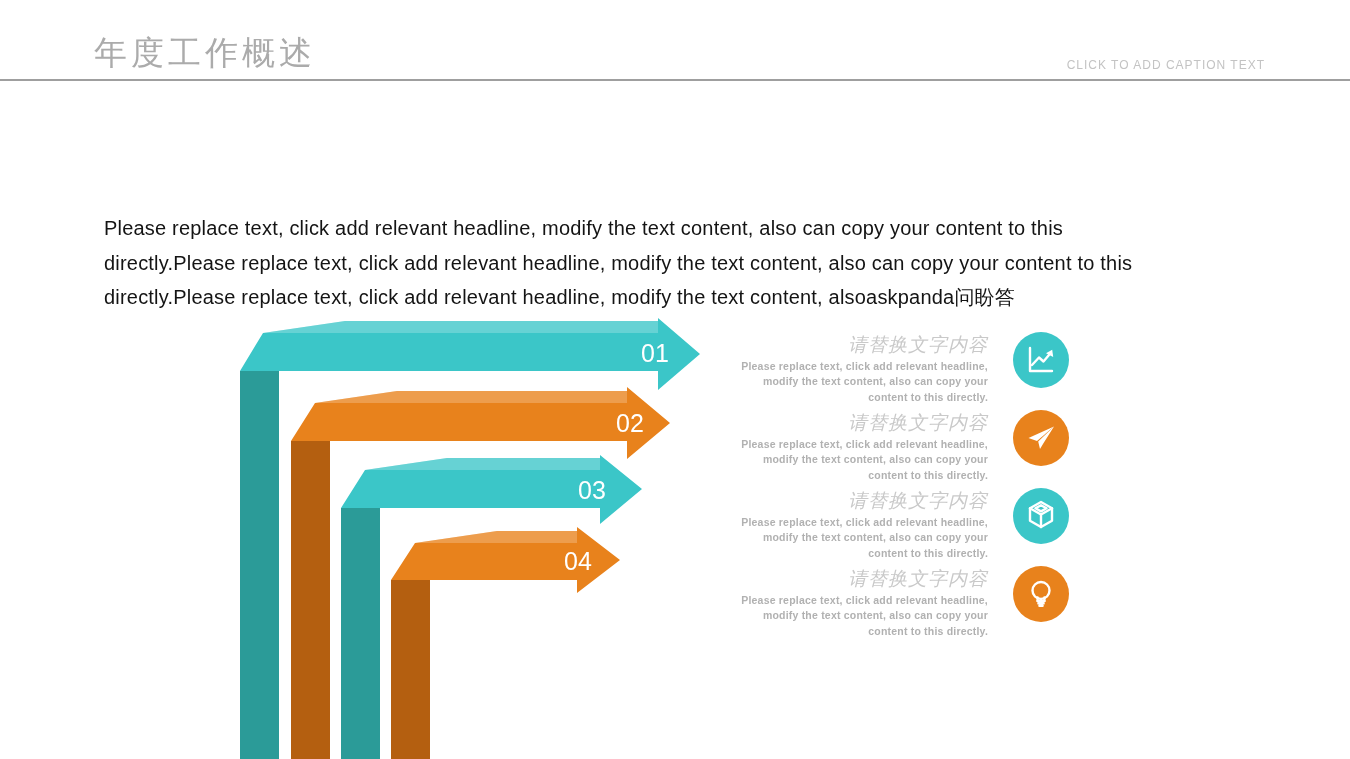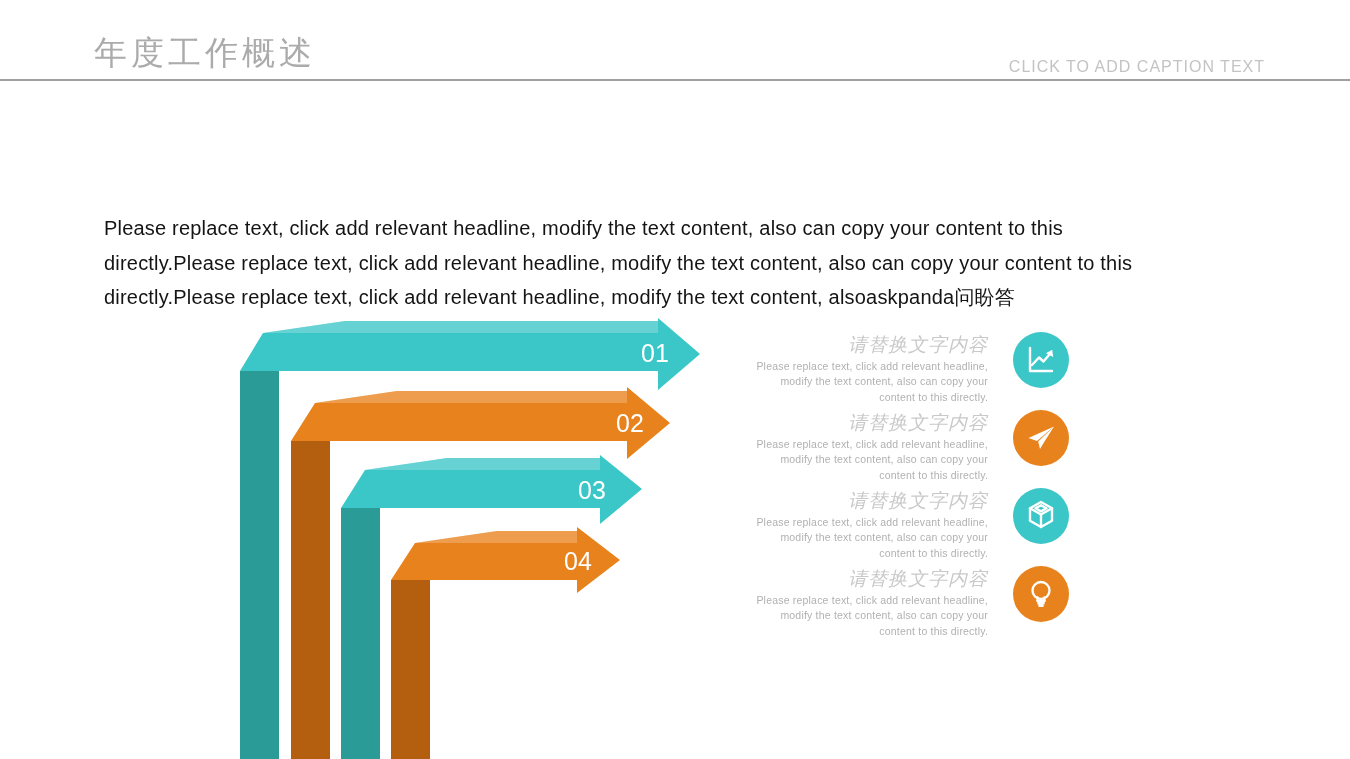--- a/index.html
+++ b/index.html
@@ -6,21 +6,21 @@
   .slide{
     position:relative;width:1350px;height:759px;background:#ffffff;
     overflow:hidden;font-family:"Liberation Sans","DejaVu Sans",sans-serif;
   }
   
   .page-title{
     position:absolute;left:94px;top:34px;font-size:33px;line-height:38px;
     color:#ABABAB;letter-spacing:4px;font-weight:400;
   }
   .caption{
-    position:absolute;right:85px;top:58px;font-size:16px;
+    position:absolute;right:85px;top:58px;font-size:12px;
     color:#C3C3C3;letter-spacing:1px;font-weight:400;
   }
   .header-rule{
     position:absolute;left:0;top:79px;width:1350px;height:2px;background:#9F9F9F;
   }
   
   .paragraph{
     position:absolute;left:104px;top:211px;width:1130px;
     font-size:20px;line-height:34.6px;color:#141414;letter-spacing:0.2px;
     white-space:pre-line;
@@ -33,21 +33,21 @@
   }
   
   .item-text{
     position:absolute;left:640px;width:348px;text-align:right;
   }
   .item-title{
     font-size:19px;line-height:22px;color:#C9C9C9;letter-spacing:1px;font-style:italic;
   }
   .item-body{
     margin-top:3px;font-size:10.5px;line-height:15.3px;color:#B1B1B1;
-    white-space:pre-line;letter-spacing:0.2px;
+    white-space:pre-line;letter-spacing:0.2px;font-weight:bold;
   }
   .item-icon{position:absolute;left:1013px;width:56px;height:56px;}
   .t1{top:334px}.t2{top:412px}.t3{top:490px}.t4{top:568px}
   .i1{top:332px}.i2{top:410px}.i3{top:488px}.i4{top:566px}
   .glyph{stroke:#ffffff;stroke-width:2.4;fill:none;stroke-linecap:round;stroke-linejoin:round;}
   .glyph-fill{fill:#ffffff;stroke:none;}
 </style>
 </head>
 <body>
 

